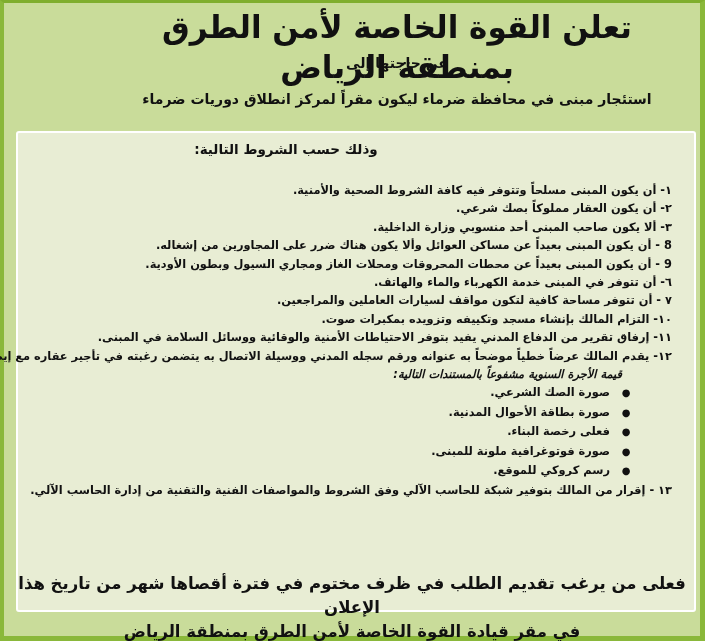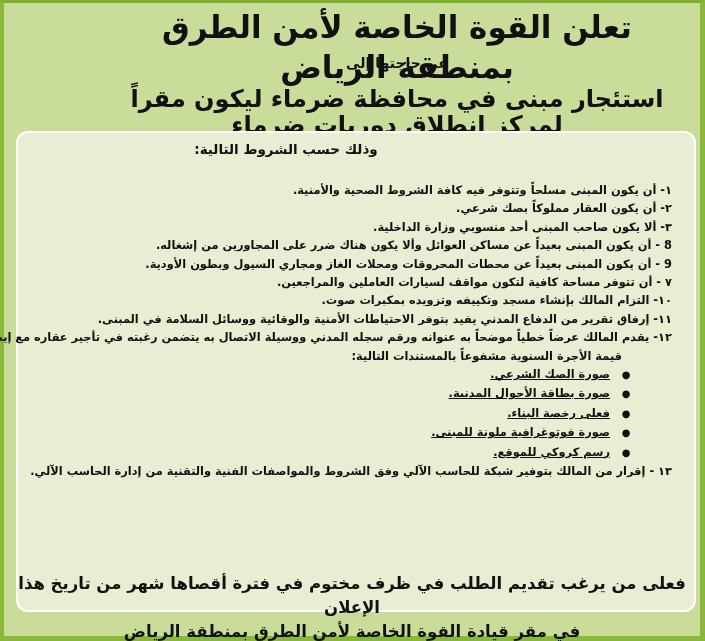--- a/index.html
+++ b/index.html
@@ -22,42 +22,42 @@
       font-family: "DejaVu Sans", sans-serif; font-weight: bold;
       font-size: 31px; color: #111; text-align: center; letter-spacing: 0;
       line-height: 40px;
     }
     .subtitle {
       position: absolute; top: 50px; left: 0; right: 0;
       font-weight: bold; font-size: 14px; color: #111; text-align: center; line-height: 20px;
     }
     .headline {
       position: absolute; top: 83px; left: 0; right: 0;
-      font-weight: bold; font-size: 24px; color: #111; text-align: center; line-height: 26px;
+      font-weight: bold; font-size: 14px; color: #111; text-align: center; line-height: 26px;
     }
     .panel {
       position: absolute; left: 12px; top: 128px; width: 680px; height: 481px;
       background: #e8edd4;
       border: 2px solid #ffffff;
-      border-radius: 12px;
+      border-radius: 3px;
       direction: rtl;
     }
     .intro {
       position: absolute; top: 8px; right: 0; left: 0; text-align: center;
       font-weight: bold; font-size: 13.5px; color: #111;
       padding-right: 140px;
     }
     .conditions {
       position: absolute; top: 48px; right: 22px; left: 10px;
       list-style: none; font-size: 11.4px; font-weight: bold; color: #111;
     }
     .conditions li { line-height: 18.4px; white-space: nowrap; }
-    .cont { display: block; padding-right: 50px; }
+    .cont { display: block; padding-right: 50px; font-style: italic; }
     .bullets { list-style: none; padding-right: 30px; }
-    .bullets li { line-height: 18.4px; text-decoration: underline; }
+    .bullets li { line-height: 18.4px; }
     .bullet-dot { display: inline-block; width: 32px; text-align: center; font-size: 10px; }
     .footer {
       position: absolute; top: 569px; left: 0; right: 0;
       direction: rtl; text-align: center;
       font-weight: bold; font-size: 16.5px; color: #111; line-height: 24px;
     }
     .emblem-text { font-size: 9px; font-weight: bold; fill: #222; }
   </style>
 </head>
 <body>
@@ -73,20 +73,21 @@
 
   <div class="panel">
     <div class="intro">وذلك حسب الشروط التالية:</div>
 
     <ul class="conditions">
       <li>١- أن يكون المبنى مسلحاً وتتوفر فيه كافة الشروط الصحية والأمنية.</li>
       <li>٢- أن يكون العقار مملوكاً بصك شرعي.</li>
       <li>٣- ألا يكون صاحب المبنى أحد منسوبي وزارة الداخلية.</li>
       <li>8 - أن يكون المبنى بعيداً عن مساكن العوائل وألا يكون هناك ضرر على المجاورين من إشغاله.</li>
       <li>9 - أن يكون المبنى بعيداً عن محطات المحروقات ومحلات الغاز ومجاري السيول وبطون الأودية.</li>
+      <li>٦- أن تتوفر في المبنى خدمة الكهرباء والماء والهاتف.</li>
       <li>٧ - أن تتوفر مساحة كافية لتكون مواقف لسيارات العاملين والمراجعين.</li>
       <li>١٠- التزام المالك بإنشاء مسجد وتكييفه وتزويده بمكبرات صوت.</li>
       <li>١١- إرفاق تقرير من الدفاع المدني يفيد بتوفر الاحتياطات الأمنية والوقائية ووسائل السلامة في المبنى.</li>
       <li>
         <span>١٢- يقدم المالك عرضاً خطياً موضحاً به عنوانه ورقم سجله المدني ووسيلة الاتصال به يتضمن رغبته في تأجير عقاره مع إيضاح</span>
         <span class="cont">قيمة الأجرة السنوية مشفوعاً بالمستندات التالية:</span>
         <ul class="bullets">
           <li><span class="bullet-dot">●</span><span>صورة الصك الشرعي.</span></li>
           <li><span class="bullet-dot">●</span><span>صورة بطاقة الأحوال المدنية.</span></li>
           <li><span class="bullet-dot">●</span><span>فعلى رخصة البناء.</span></li>

